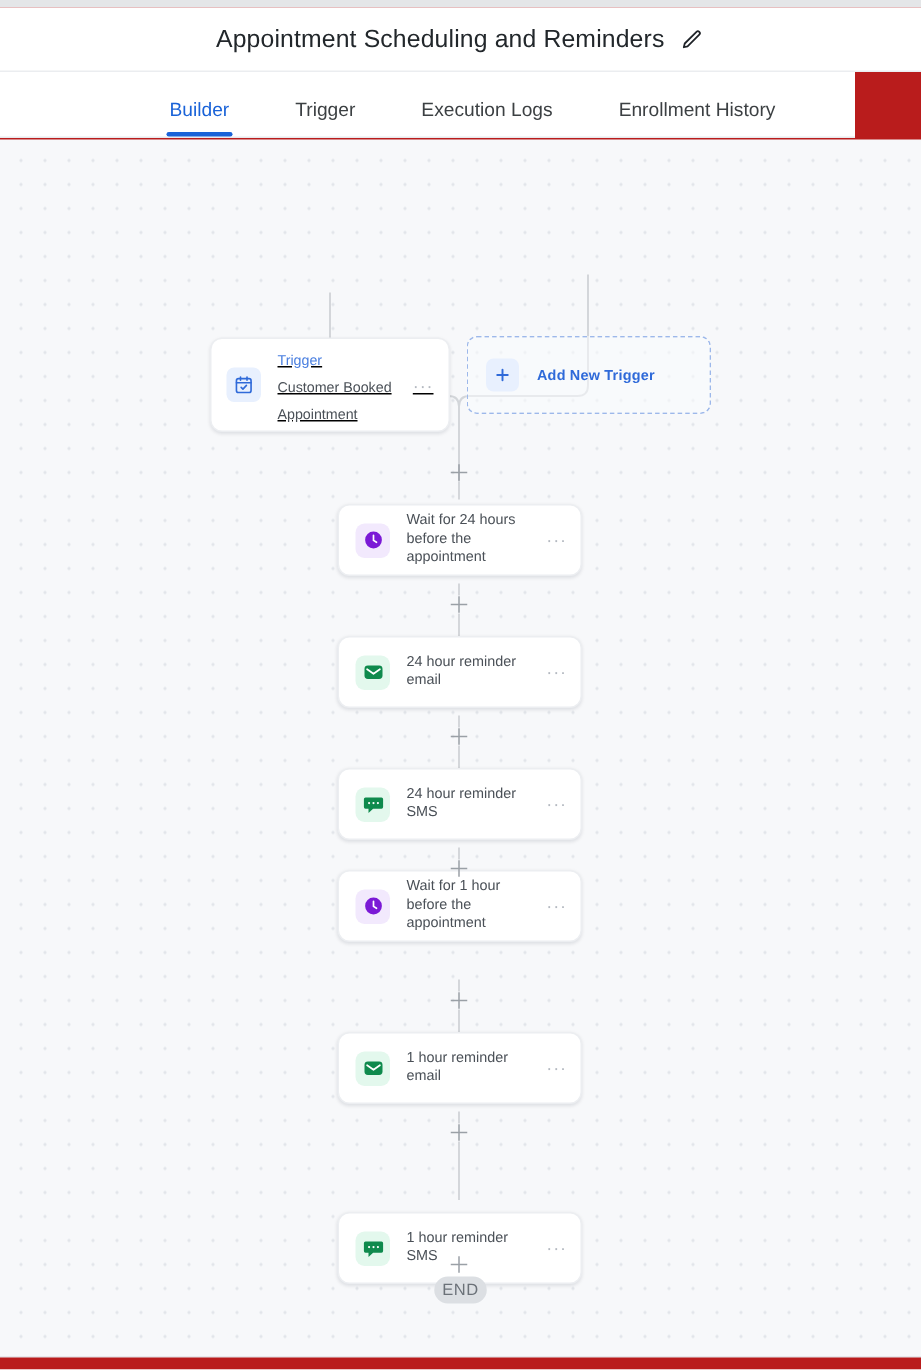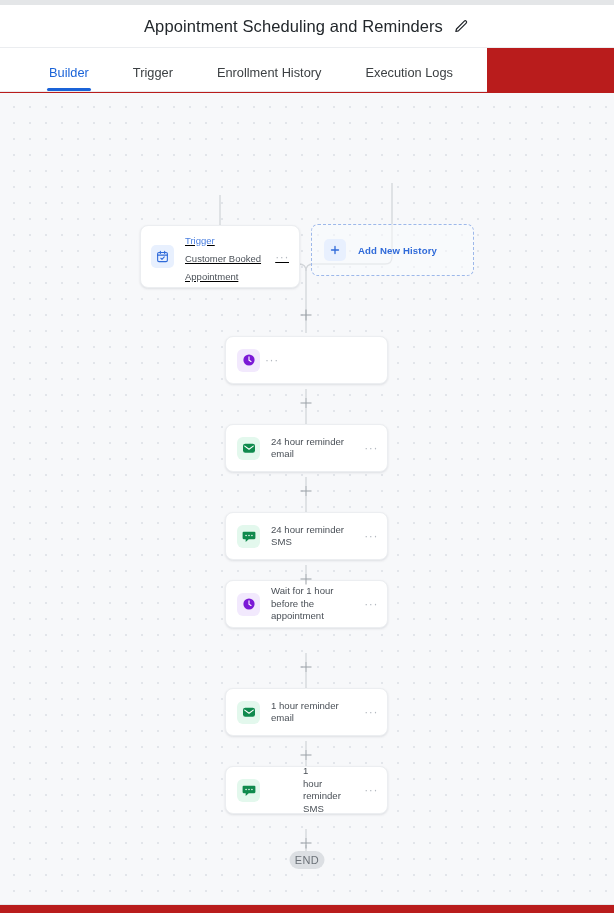--- a/index.html
+++ b/index.html
@@ -53,27 +53,27 @@
     align-items: center;
     justify-content: center;
     cursor: pointer;
   }
   .edit-icon svg { display: block; }
 
   
   .tabbar {
     position: absolute;
     top: 48px; left: 0;
-    width: 487px;
+    width: 570px;
     height: 44px;
     background: #ffffff;
     border-bottom: 1px solid #e8eaed;
     display: flex;
     align-items: flex-end;
-    padding-left: 49px;
+    padding-left: 113px;
   }
   .tab {
     position: relative;
     font-size: 12.8px;
     color: #3c4043;
     padding: 0 0 11px 0;
     margin-right: 44px;
     cursor: pointer;
     white-space: nowrap;
   }
@@ -265,22 +265,22 @@
     <span class="edit-icon">
       <svg width="15" height="15" viewBox="0 0 24 24" fill="none" stroke="#1f2328" stroke-width="1.9" stroke-linecap="round" stroke-linejoin="round">
         <path d="M16.5 3.5a2.1 2.1 0 0 1 3 3L7 19l-4 1 1-4z"></path>
       </svg>
     </span>
   </div>
 
   <div class="tabbar">
     <div class="tab active">Builder</div>
     <div class="tab">Trigger</div>
+    <div class="tab">Execution Logs</div>
     <div class="tab">Enrollment History</div>
-    <div class="tab">Execution Logs</div>
   </div>
 
   <div class="canvas">
 
     <svg class="wires" viewBox="0 0 614 811">
       <g fill="none" stroke="#d3d6da" stroke-width="1.3">
 
         <path d="M220,102 L220,164 Q220,171 227,171 L299,171 Q306,171 306,178 L306,228"></path>
 
         <path d="M392,90 L392,164 Q392,171 385,171 L313,171 Q306,171 306,178"></path>
@@ -316,30 +316,31 @@
       </span>
       <span class="dots">···</span>
     </div>
 
     <div class="add-trigger">
       <span class="add-plus-box">
         <svg width="12" height="12" viewBox="0 0 24 24" fill="none" stroke="#2f6ad9" stroke-width="2.6" stroke-linecap="round">
           <path d="M12 5v14M5 12h14"></path>
         </svg>
       </span>
-      <span class="add-trigger-label">Add New History</span>
+      <span class="add-trigger-label">Add New Trigger</span>
     </div>
 
     <div class="node step" style="top:243px; height:48px;">
       <span class="step-icon wait">
         <svg width="16" height="16" viewBox="0 0 24 24">
             <circle cx="12" cy="12" r="8.4" fill="#7b19d6"></circle>
             <path d="M12 7.3v5.1l3 1.9" fill="none" stroke="#ffffff" stroke-width="1.7" stroke-linecap="round"></path>
           </svg>
       </span>
+      <span class="step-text">Wait for 24 hours before the appointment</span>
       <span class="dots">···</span>
     </div>
 
     <div class="node step" style="top:331px; height:48px;">
       <span class="step-icon email">
         <svg width="16" height="16" viewBox="0 0 24 24">
             <rect x="3" y="5.5" width="18" height="13.5" rx="3.4" fill="#0f8a4d"></rect>
             <path d="M5.6 9.2l6.4 4.6 6.4-4.6" fill="none" stroke="#ffffff" stroke-width="1.7" stroke-linecap="round" stroke-linejoin="round"></path>
           </svg>
       </span>
@@ -375,21 +376,21 @@
       <span class="step-icon email">
         <svg width="16" height="16" viewBox="0 0 24 24">
             <rect x="3" y="5.5" width="18" height="13.5" rx="3.4" fill="#0f8a4d"></rect>
             <path d="M5.6 9.2l6.4 4.6 6.4-4.6" fill="none" stroke="#ffffff" stroke-width="1.7" stroke-linecap="round" stroke-linejoin="round"></path>
           </svg>
       </span>
       <span class="step-text">1 hour reminder email</span>
       <span class="dots">···</span>
     </div>
 
-    <div class="node step" style="top:673px; height:48px;gap:32px;">
+    <div class="node step" style="top:715px; height:48px;">
       <span class="step-icon sms">
         <svg width="16" height="16" viewBox="0 0 24 24">
             <path d="M4 5.5h16a1.6 1.6 0 0 1 1.6 1.6v8a1.6 1.6 0 0 1-1.6 1.6h-8.4L7 21v-4.3H4A1.6 1.6 0 0 1 2.4 15V7.1A1.6 1.6 0 0 1 4 5.5z" fill="#0f8a4d"></path>
             <circle cx="7.6" cy="11.1" r="1.1" fill="#ffffff"></circle>
             <circle cx="12" cy="11.1" r="1.1" fill="#ffffff"></circle>
             <circle cx="16.4" cy="11.1" r="1.1" fill="#ffffff"></circle>
           </svg>
       </span>
       <span class="step-text">1 hour reminder SMS</span>
       <span class="dots">···</span>

